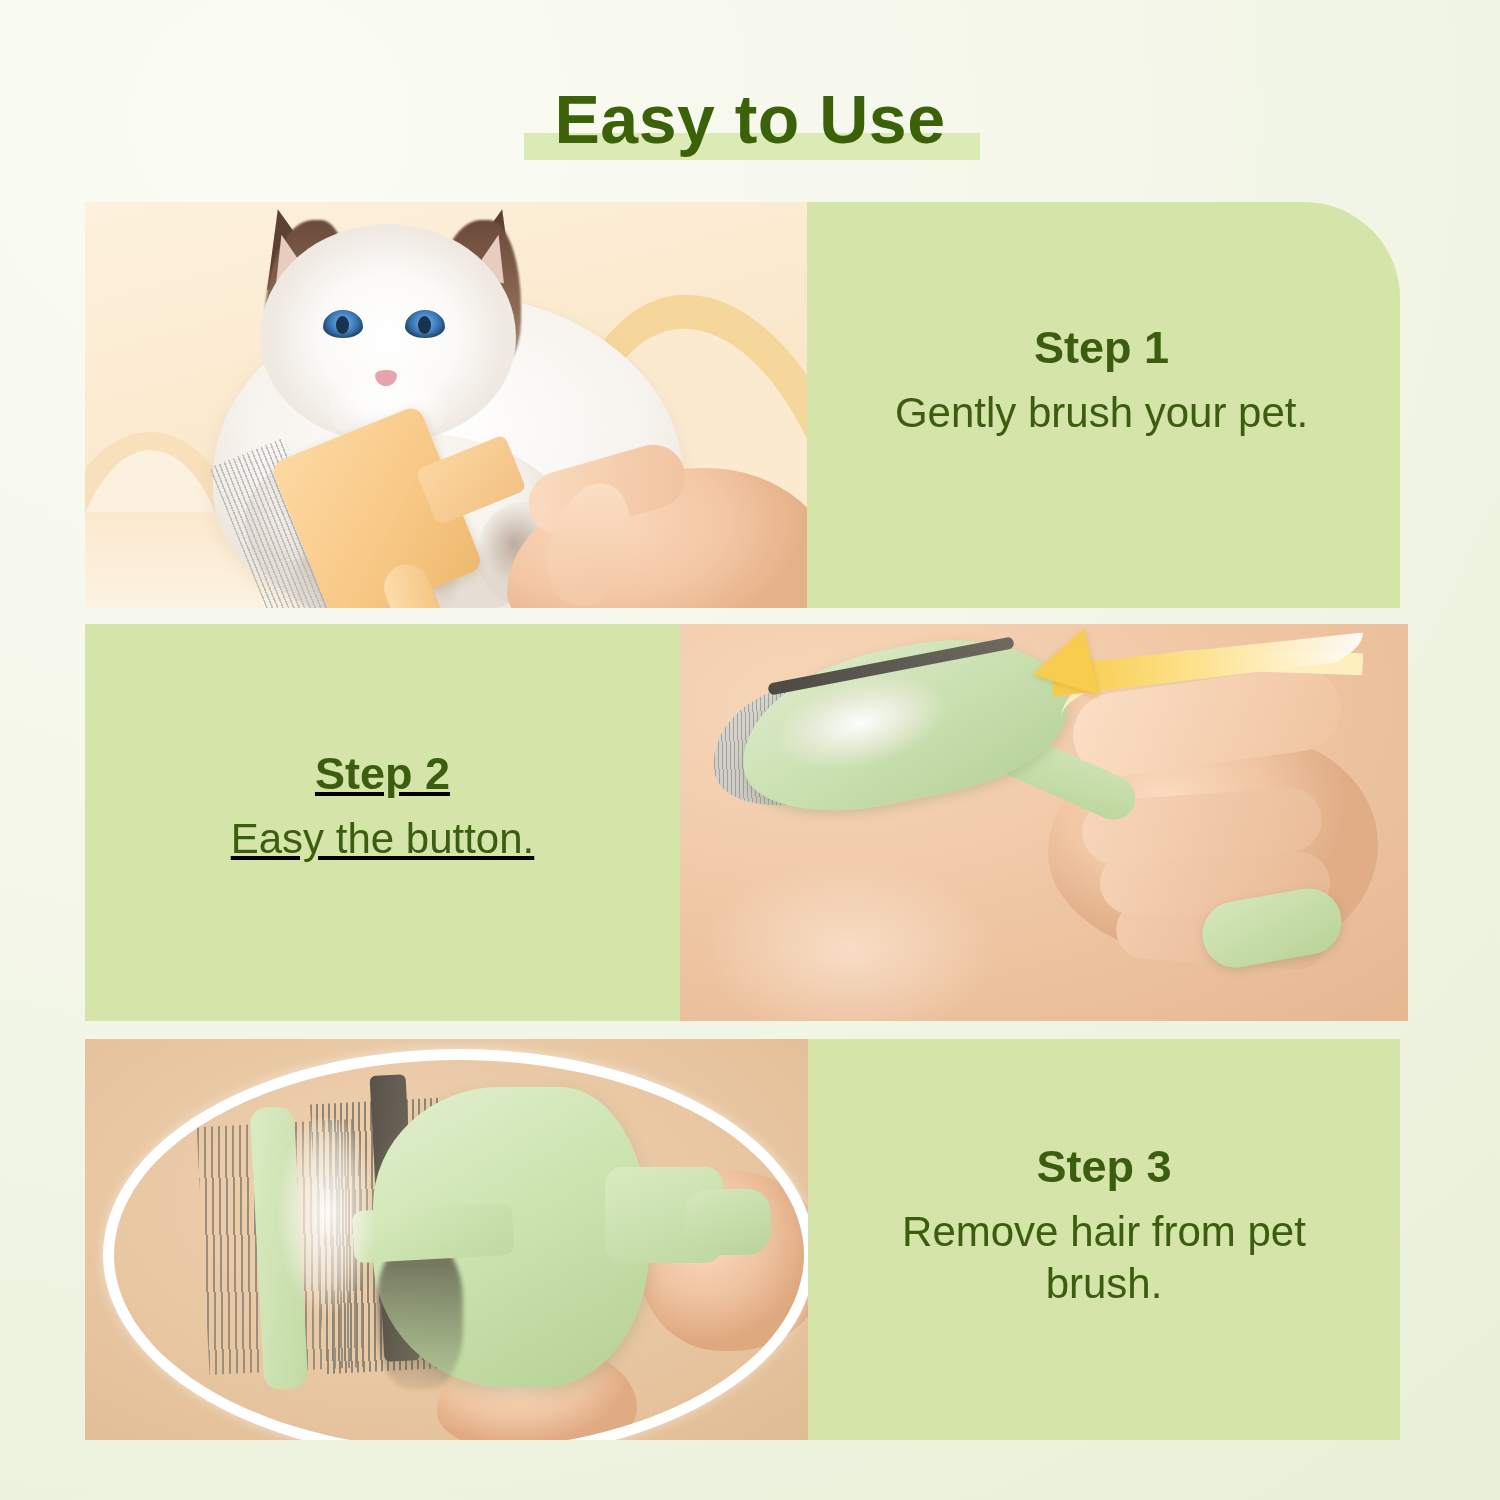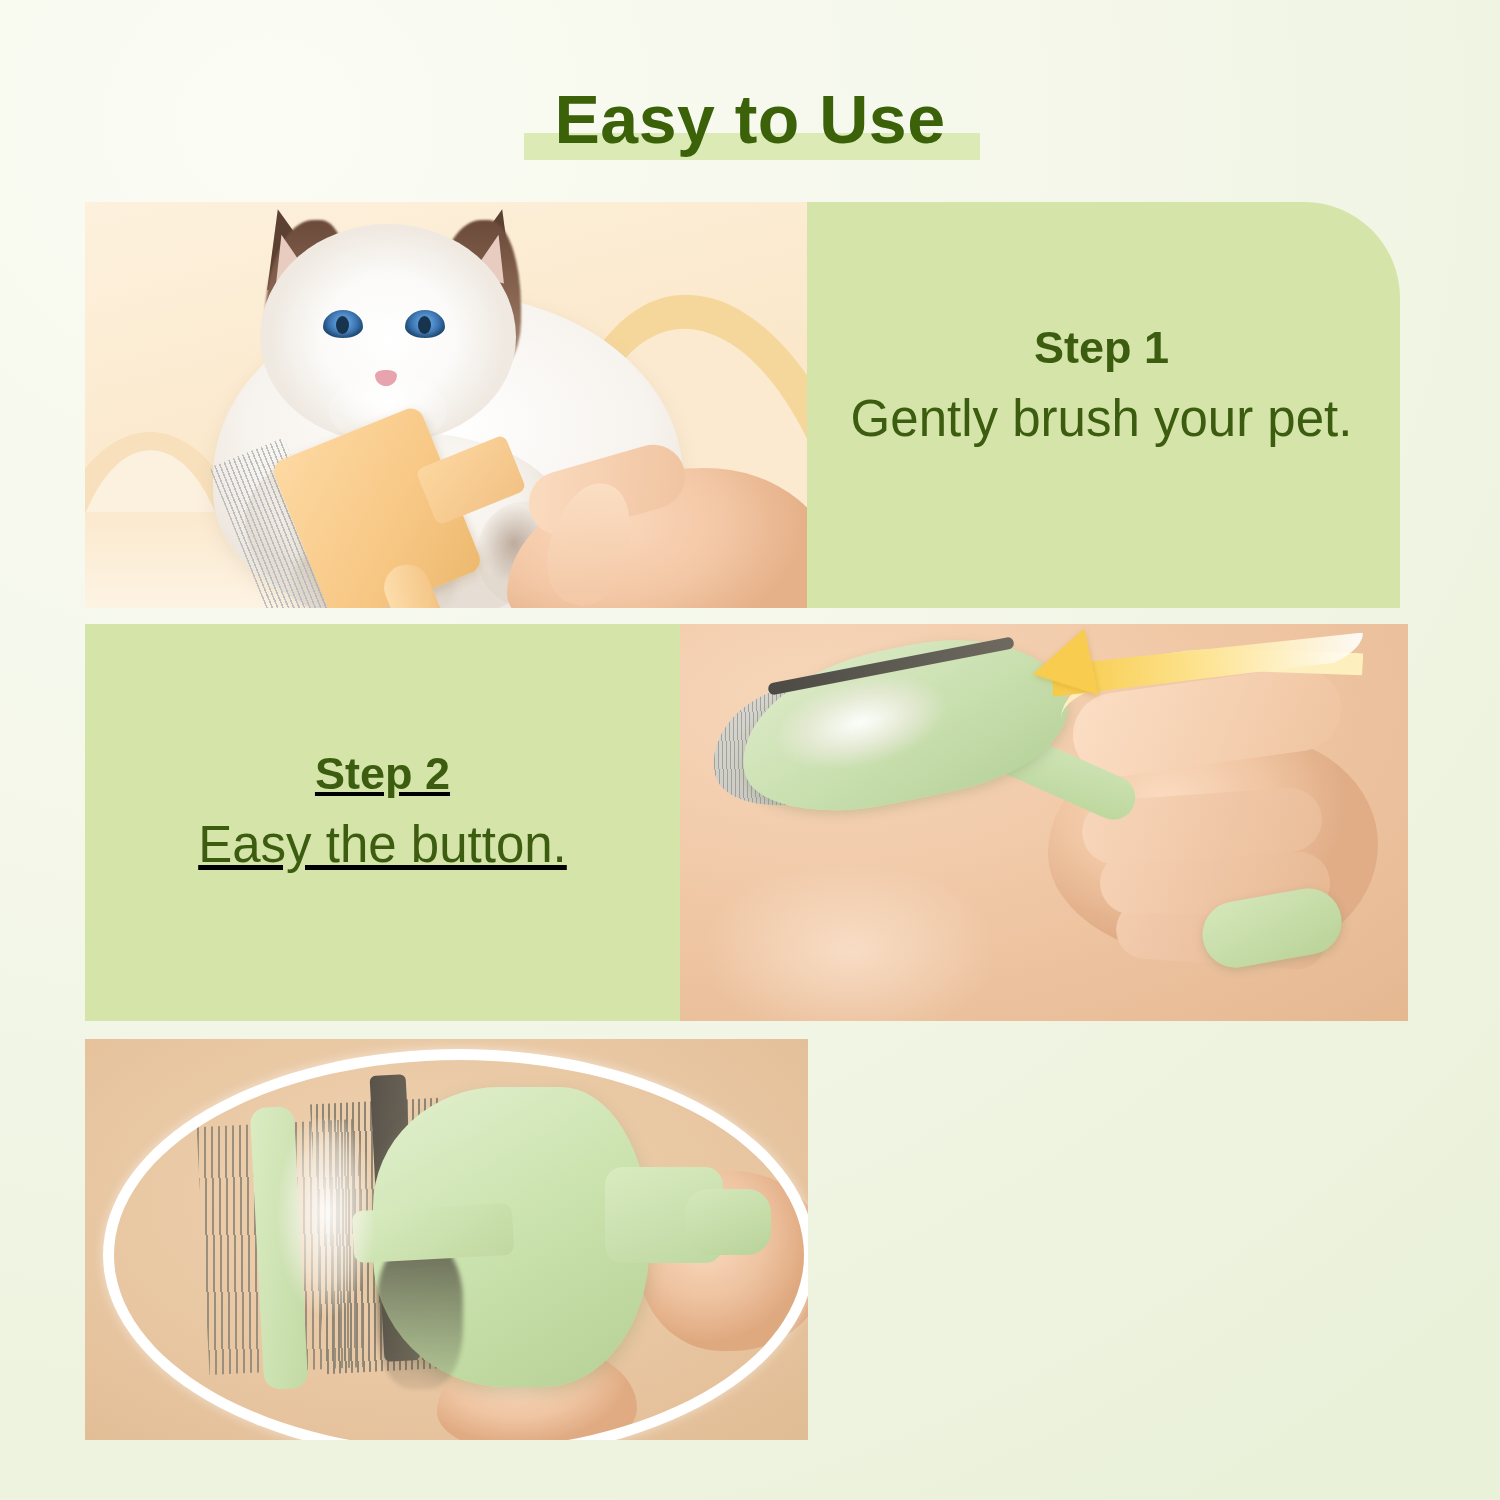--- a/index.html
+++ b/index.html
@@ -92,21 +92,21 @@
     box-sizing: border-box;
   }
   .step-title {
     font-size: 45px;
     font-weight: bold;
     color: #3c5c10;
     margin: 0 0 16px 0;
     line-height: 1.05;
   }
   .step-desc {
-    font-size: 51px;
+    font-size: 42px;
     font-weight: normal;
     color: #3c5c10;
     margin: 0;
     line-height: 1.24;
   }
   #step-1-block { top: 122px; padding-left: 36px; }
   #step-2-block { top: 126px; text-decoration: underline; }
   #step-3-block { top: 104px; }
 
   
@@ -629,14 +629,20 @@
       <div class="brush3" id="b3-neck"></div>
       <div class="brush3" id="b3-grip"></div>
       <div class="brush3" id="b3-bar"></div>
       <div class="brush3" id="b3-darkwisp"></div>
       <div class="brush3" id="b3-fur"></div>
 
       <div id="p3-oval"></div>
     </div>
   </div>
 
+  <div class="panel green" id="text-3">
+    <div class="step-block" id="step-3-block">
+      <p class="step-title">Step 3</p>
+      <p class="step-desc">Remove hair from pet brush.</p>
+    </div>
+  </div>
 
 </div>
 
 </body></html>

